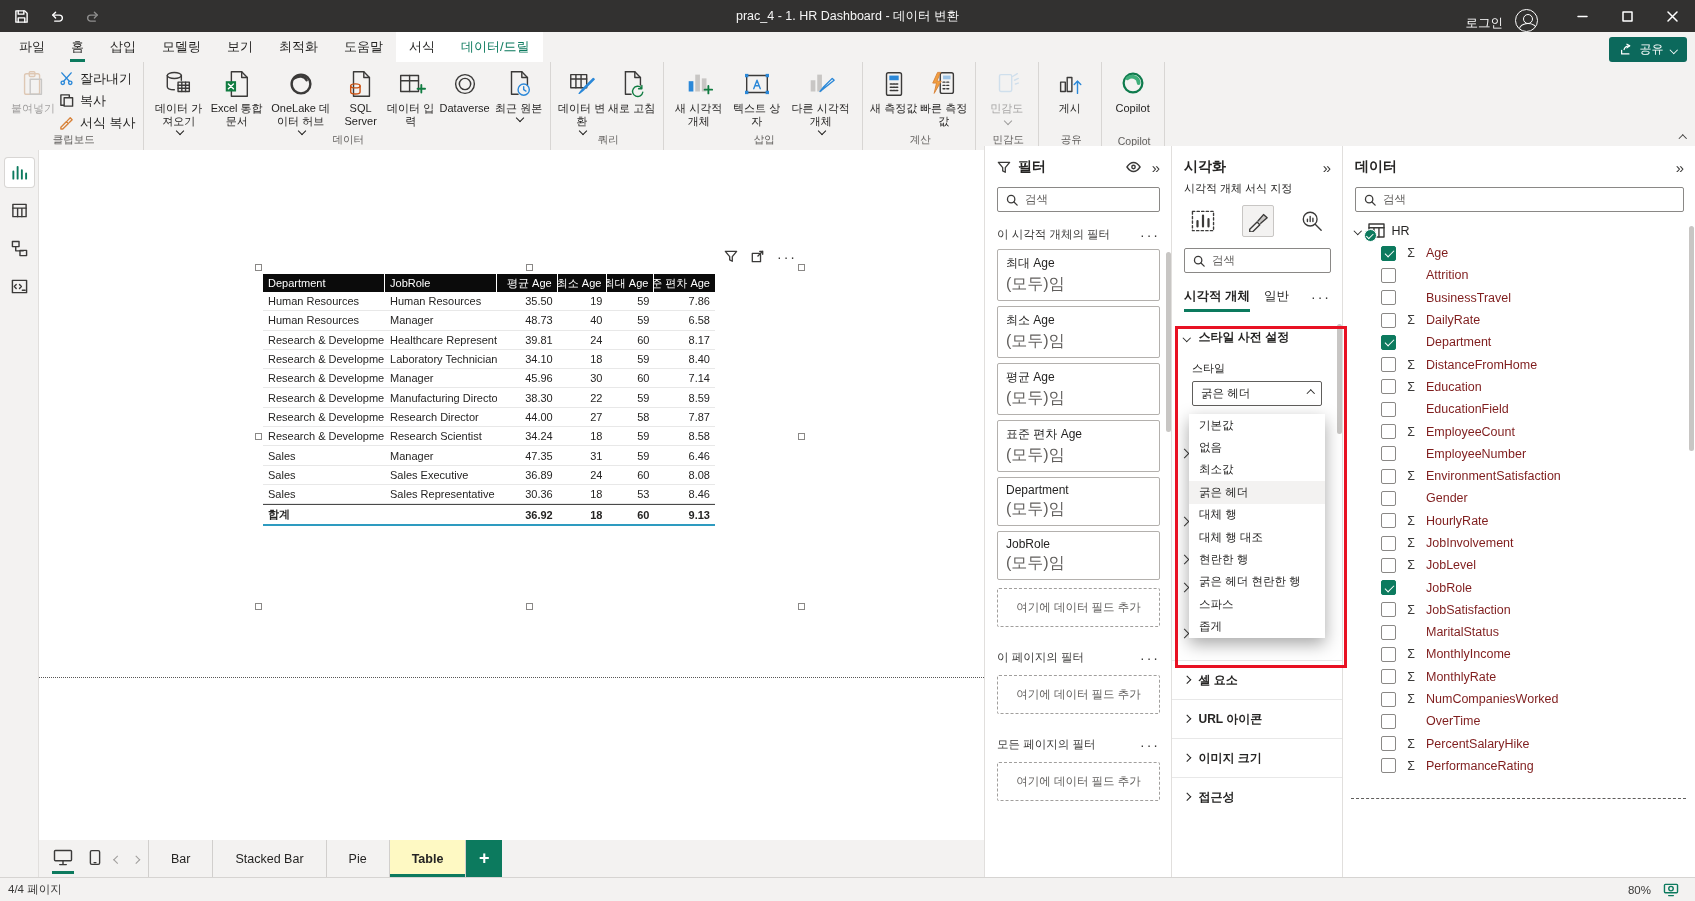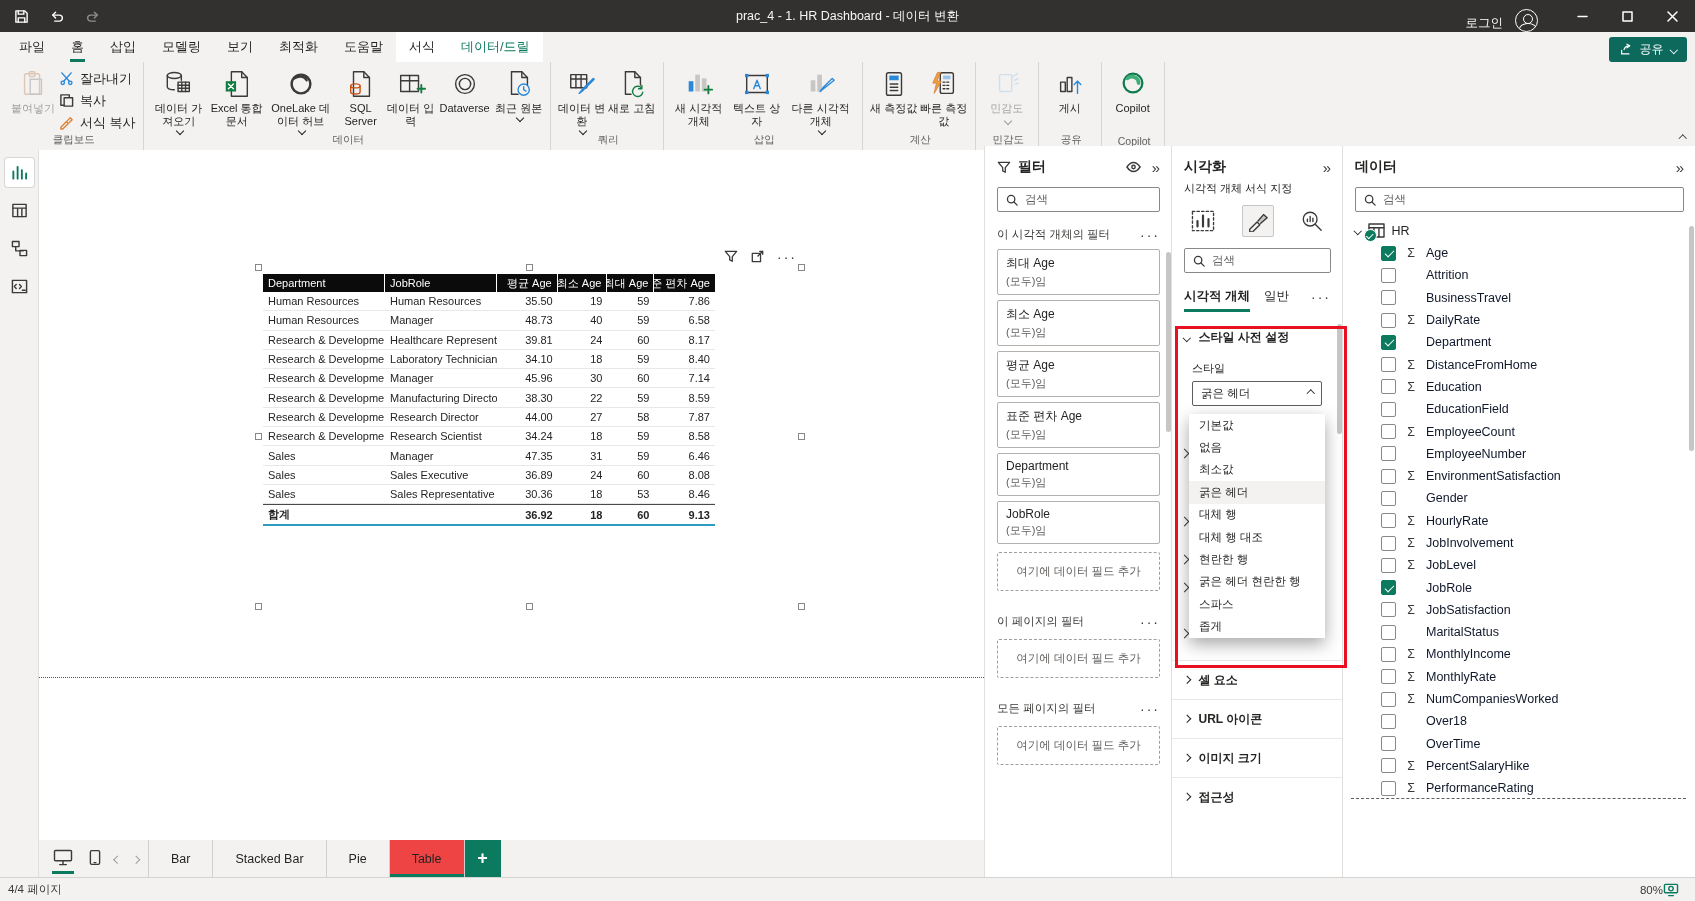--- a/index.html
+++ b/index.html
@@ -87,21 +87,21 @@
   .pane-header{display:flex;align-items:center;padding:12px 12px 0;font-size:14px;font-weight:bold;gap:7px}
   .pane-header .sp{margin-left:auto;display:flex;gap:11px;align-items:center}
   .searchbox{margin:11px 12px 0;height:23px;border:1px solid #8a8886;border-radius:2px;display:flex;align-items:center;gap:7px;padding:0 8px;color:#605e5c;font-size:11.5px;background:#fff}
   .scroll{position:absolute;width:5px;border-radius:3px;background:#c8c6c4}
 
   
   .fsec{display:flex;align-items:center;padding:15px 12px 2px;font-size:11.5px;color:#3b3a39}
   .fsec .dots{margin-left:auto}
   .fcard{margin:5px 12px;border:1px solid #b3b0ad;border-radius:2px;padding:5px 8px;background:#fff}
   .fname{font-size:12px;color:#252423}
-  .fval{font-size:11px;color:#605e5c;margin-top:2px}
+  .fval{font-size:16px;color:#605e5c;margin-top:2px}
   .addfield{margin:8px 12px;border:1px dashed #a19f9d;border-radius:2px;text-align:center;font-size:11.5px;color:#605e5c;padding:11px 4px}
 
   
   .viz-sub{padding:5px 12px 0;font-size:11px;color:#252423}
   .viz-icons{display:flex;align-items:center;justify-content:space-between;padding:9px 16px 0}
   .vicon{width:30px;height:30px;display:flex;align-items:center;justify-content:center;border-radius:2px}
   .vicon.sel{background:#f3f2f1;border:1px solid #c8c6c4}
   .viz-tabs{display:flex;align-items:center;gap:14px;padding:15px 12px 0;font-size:12.5px}
   .vtab{padding-bottom:7px;position:relative}
   .vtab.active{font-weight:bold}
@@ -123,38 +123,38 @@
   .tree-row{display:flex;align-items:center;gap:7px;padding:11px 12px 0;font-size:12.5px}
   .tbl-ic{position:relative;width:17px;height:15px;flex:none}
   .badge{position:absolute;left:-4px;bottom:-4px;width:11px;height:11px;border-radius:50%;background:#0C7A5E;border:1.5px solid #fff;display:flex;align-items:center;justify-content:center}
   .badge::after{content:"";width:3px;height:5.5px;border-right:1.4px solid #fff;border-bottom:1.4px solid #fff;transform:rotate(45deg);margin-top:-1px}
   .field-list{margin-top:4px}
   .frow{display:flex;align-items:center;height:22.3px;padding-left:38px;gap:8px}
   .cb{width:15px;height:15px;border:1px solid #8a8886;border-radius:2px;position:relative;flex:none;background:#fff;box-sizing:border-box}
   .cb.on{background:var(--accent);border-color:var(--accent)}
   .cb.on::after{content:"";position:absolute;left:4.5px;top:1.5px;width:4px;height:8px;border-right:1.6px solid #fff;border-bottom:1.6px solid #fff;transform:rotate(45deg)}
   .sig{width:14px;font-size:12.5px;color:#3b3a39;text-align:center;flex:none}
-  .fldn{font-size:12.5px;color:#0f172a;white-space:nowrap}
+  .fldn{font-size:12.5px;color:#7f1d1d;white-space:nowrap}
   .dp-dash{position:absolute;left:8px;right:10px;top:652px;border-top:1px dashed #605e5c}
 
   
   .page-bar{position:absolute;left:39px;top:840px;width:945px;height:37px;background:#f3f2f1;display:flex;align-items:stretch}
   .viewbtns{display:flex;align-items:center;gap:16px;padding:0 14px}
   .viewbtn{position:relative;display:flex;padding-bottom:2px}
   .viewbtn.active::after{content:"";position:absolute;left:-1px;right:-1px;bottom:-6px;height:3px;background:var(--accent)}
   .navarrows{display:flex;gap:12px;color:#a19f9d;align-items:center;padding-right:10px}
   .ptabs{display:flex;align-items:stretch;border-left:1px solid #d1cfcd}
   .ptab{display:flex;align-items:center;padding:0 22px;font-size:12.5px;border-right:1px solid #d1cfcd;position:relative;white-space:nowrap}
-  .ptab.active{background:#ef4444;font-weight:normal}
+  .ptab.active{background:#fef9c3;font-weight:bold}
   .ptab.active::after{content:"";position:absolute;left:0;right:0;bottom:0;height:3px;background:var(--accent)}
   .ptab-add{width:36px;background:var(--accent);color:#fff;display:flex;align-items:center;justify-content:center;font-size:18px;font-weight:bold}
 
   
   .statusbar{position:absolute;left:0;bottom:0;width:100%;height:24px;background:#f3f2f1;border-top:1px solid #d6d4d2;display:flex;align-items:center;font-size:11.5px;color:#3b3a39;padding:0 8px;box-sizing:border-box}
-  .sb-right{margin-left:auto;display:flex;align-items:center;padding-right:8px}
+  .sb-right{margin-left:auto;display:flex;align-items:center;gap:12px;padding-right:8px}
 </style>
 </head>
 <body>
 
 <div class="app">
 
   <div class="titlebar">
     <div class="tb-left">
       <span>
           <svg width="15" height="15" viewBox="0 0 16 16">
@@ -909,25 +909,20 @@
           <span class="fldn">MonthlyRate</span>
         </div>
         <div class="frow">
           <span class="cb"></span>
           <span class="sig">Σ</span>
           <span class="fldn">NumCompaniesWorked</span>
         </div>
         <div class="frow">
           <span class="cb"></span>
           <span class="sig"></span>
-          <span class="fldn">Over18</span>
-        </div>
-        <div class="frow">
-          <span class="cb"></span>
-          <span class="sig"></span>
           <span class="fldn">OverTime</span>
         </div>
         <div class="frow">
           <span class="cb"></span>
           <span class="sig">Σ</span>
           <span class="fldn">PercentSalaryHike</span>
         </div>
         <div class="frow">
           <span class="cb"></span>
           <span class="sig">Σ</span>

